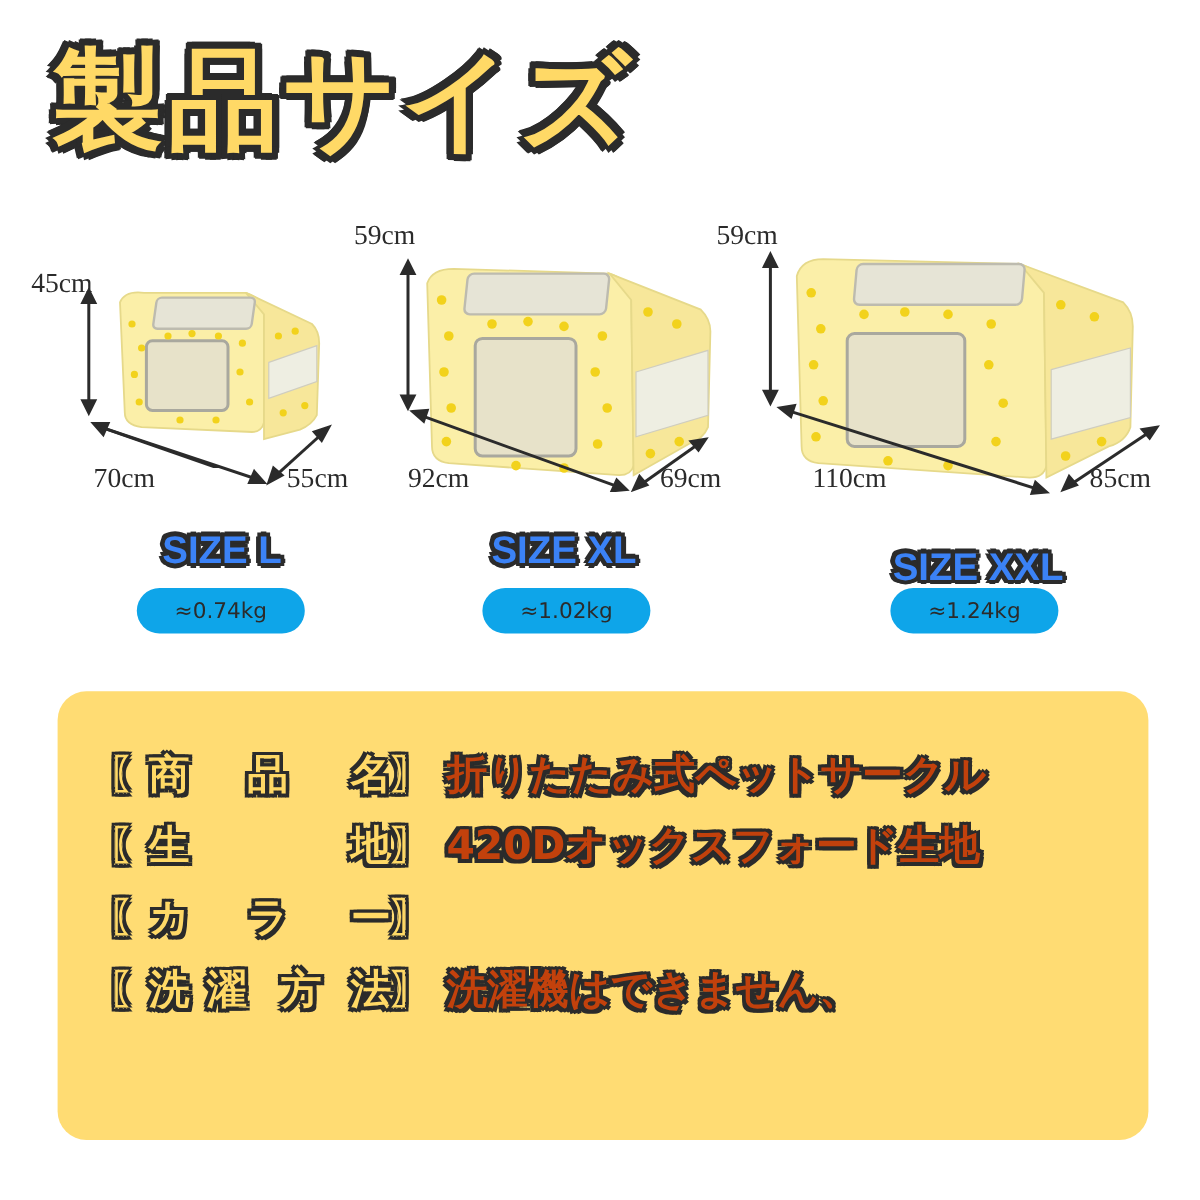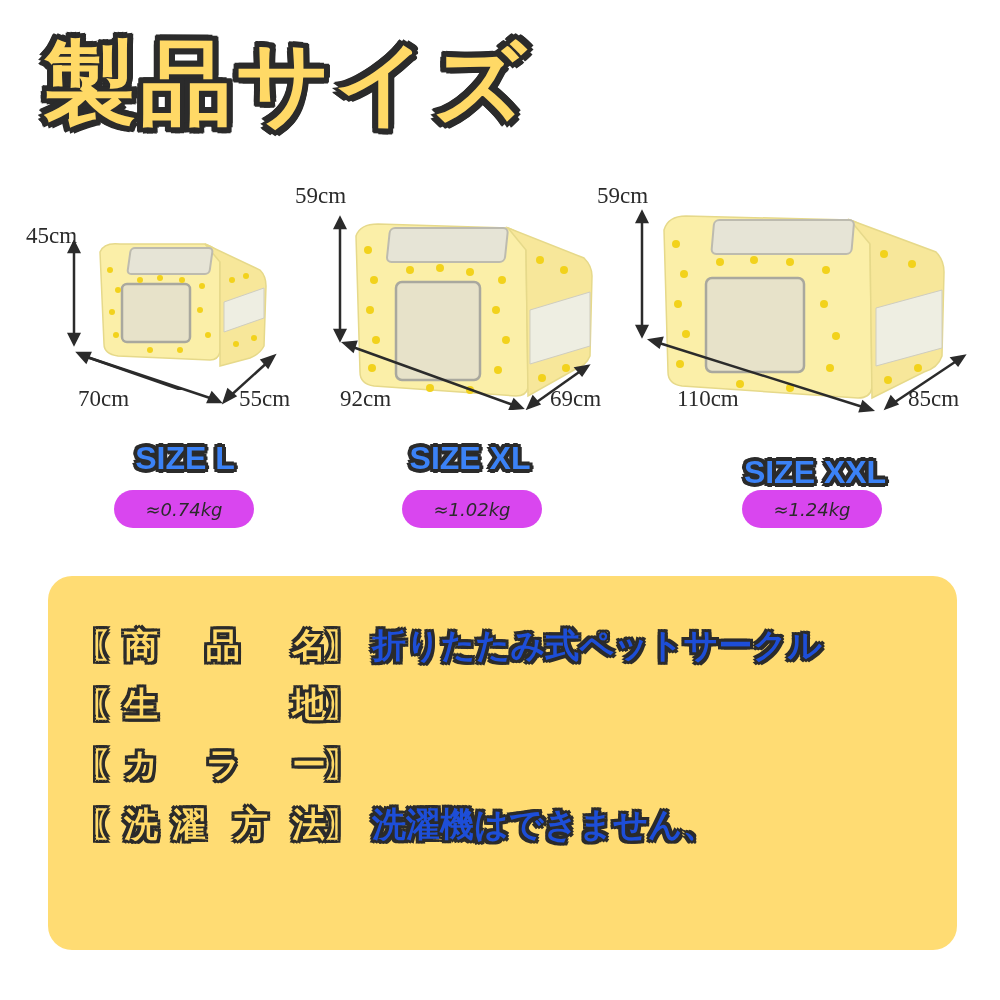--- a/index.html
+++ b/index.html
@@ -24,38 +24,38 @@
 
   .size-label {
     position: absolute; font-size: 32px; font-weight: bold; color: #3b82f6; text-align: center;
     font-family: "Liberation Sans", sans-serif; letter-spacing: 0px;
     text-shadow:
       -3px -3px 0 #2b2b2b, 3px -3px 0 #2b2b2b, -3px 3px 0 #2b2b2b, 3px 3px 0 #2b2b2b,
       0 -4px 0 #2b2b2b, 0 4px 0 #2b2b2b, -4px 0 0 #2b2b2b, 4px 0 0 #2b2b2b;
   }
 
   .pill {
-    position: absolute; height: 38px; width: 140px; border-radius: 19px; background: #d946ef;
+    position: absolute; height: 38px; width: 140px; border-radius: 19px; background: #0ea5e9;
     display: flex; align-items: center; justify-content: center;
-    font-size: 18px; color: #2b2b2b; font-family: "DejaVu Sans", sans-serif; font-style: italic;
+    font-size: 18px; color: #2b2b2b; font-family: "DejaVu Sans", sans-serif;
   }
 
   .panel {
     position: absolute; left: 48px; top: 576px; width: 909px; height: 374px;
     background: #FFDC73; border-radius: 24px;
   }
   .lbl {
     position: absolute; font-size: 34px; font-weight: bold; color: #FFD966;
     text-shadow:
       -3px -3px 0 #2b2b2b, 3px -3px 0 #2b2b2b, -3px 3px 0 #2b2b2b, 3px 3px 0 #2b2b2b,
       0 -3px 0 #2b2b2b, 0 3px 0 #2b2b2b, -3px 0 0 #2b2b2b, 3px 0 0 #2b2b2b;
     white-space: nowrap;
   }
   .val {
-    position: absolute; left: 370px; font-size: 34px; font-weight: bold; color: #1d4ed8;
+    position: absolute; left: 370px; font-size: 34px; font-weight: bold; color: #c2410c;
     text-shadow:
       -3px -3px 0 #2b2b2b, 3px -3px 0 #2b2b2b, -3px 3px 0 #2b2b2b, 3px 3px 0 #2b2b2b,
       0 -3px 0 #2b2b2b, 0 3px 0 #2b2b2b, -3px 0 0 #2b2b2b, 3px 0 0 #2b2b2b;
     white-space: nowrap;
   }
 </style>
 </head>
 <body>
 
 <div class="title">製品サイズ</div>
@@ -230,20 +230,21 @@
     <span>〖</span><span>商</span>
   </div>
   <div class="lbl" style="left:158px; top:47px;"><span>品</span></div>
   <div class="lbl" style="left:244px; top:47px;"><span>名</span><span>〗</span></div>
   <div class="val" style="left:324px; top:47px;">折りたたみ式ペットサークル</div>
 
   <div class="lbl" style="left:42px; top:106px;">
     <span>〖</span><span>生</span>
   </div>
   <div class="lbl" style="left:244px; top:106px;"><span>地</span><span>〗</span></div>
+  <div class="val" style="left:324px; top:106px;">420Dオックスフォード生地</div>
 
   <div class="lbl" style="left:42px; top:166px;">
     <span>〖</span><span>カ</span>
   </div>
   <div class="lbl" style="left:158px; top:166px;"><span>ラ</span></div>
   <div class="lbl" style="left:244px; top:166px;"><span>ー</span><span>〗</span></div>
 
   <div class="lbl" style="left:42px; top:226px;">
     <span>〖</span><span>洗</span>
   </div>

